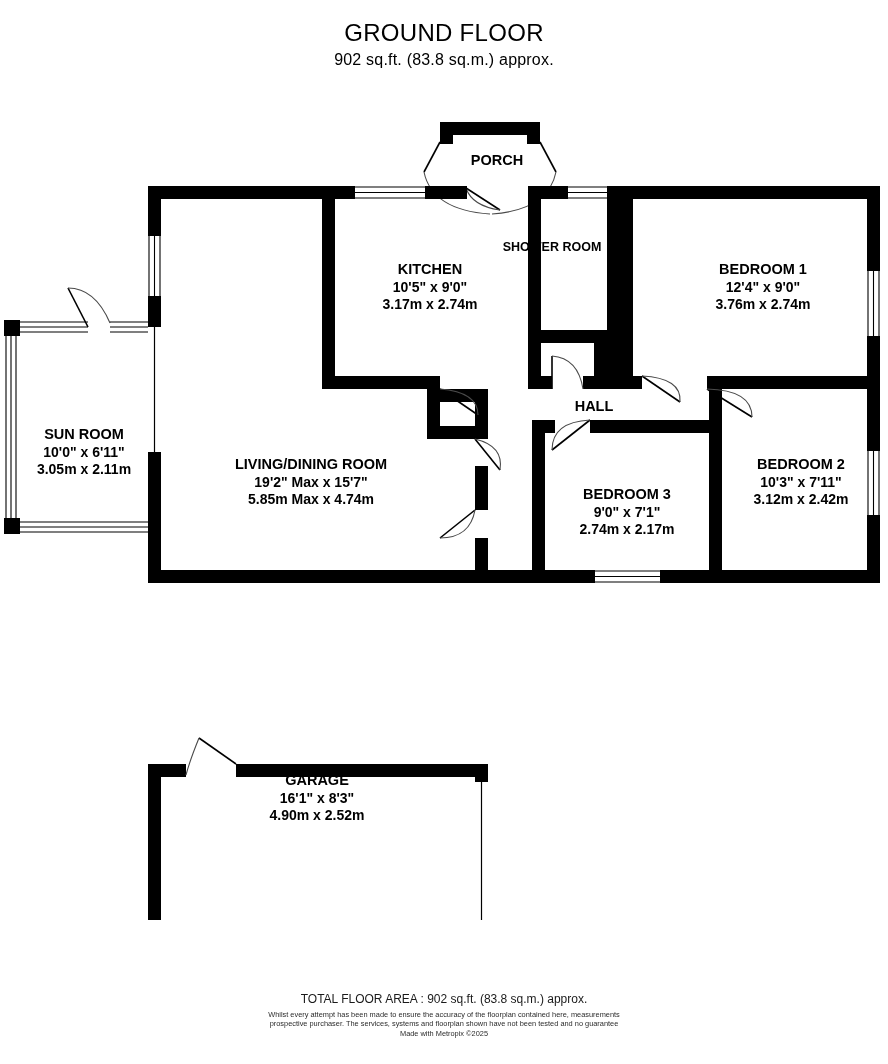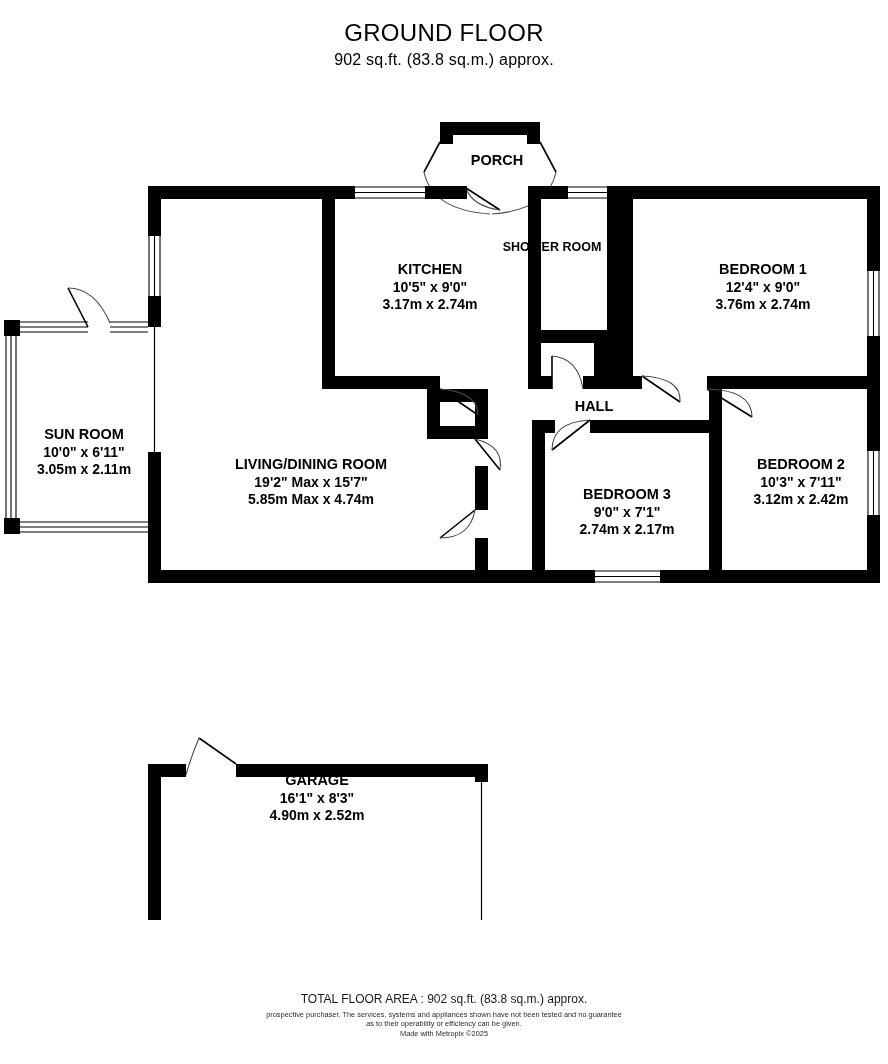--- a/index.html
+++ b/index.html
@@ -346,19 +346,19 @@
 
       <text class="roomlabel r-name" x="317" y="725">GARAGE</text>
       <text class="roomlabel r-dim" x="317" y="743">16'1"  x 8'3"</text>
       <text class="roomlabel r-dim" x="317" y="760">4.90m  x 2.52m</text>
     </g>
   </svg>
 
   <div class="footer">
     <div class="total">TOTAL FLOOR AREA : 902 sq.ft. (83.8 sq.m.) approx.</div>
     <div class="disclaimer">
-      <div>prospective purchaser. The services, systems and appliances shown have not been tested and no guarantee</div>
-      <div>as to their operability or efficiency can be given.</div>
+      <div>Whilst every attempt has been made to ensure the accuracy of the floorplan contained here, measurements</div>
+      <div>prospective purchaser. The services, systems and floorplan shown have not been tested and no guarantee</div>
     </div>
     <div class="made">Made with Metropix ©2025</div>
   </div>
 
 </div>
 
 </body></html>

